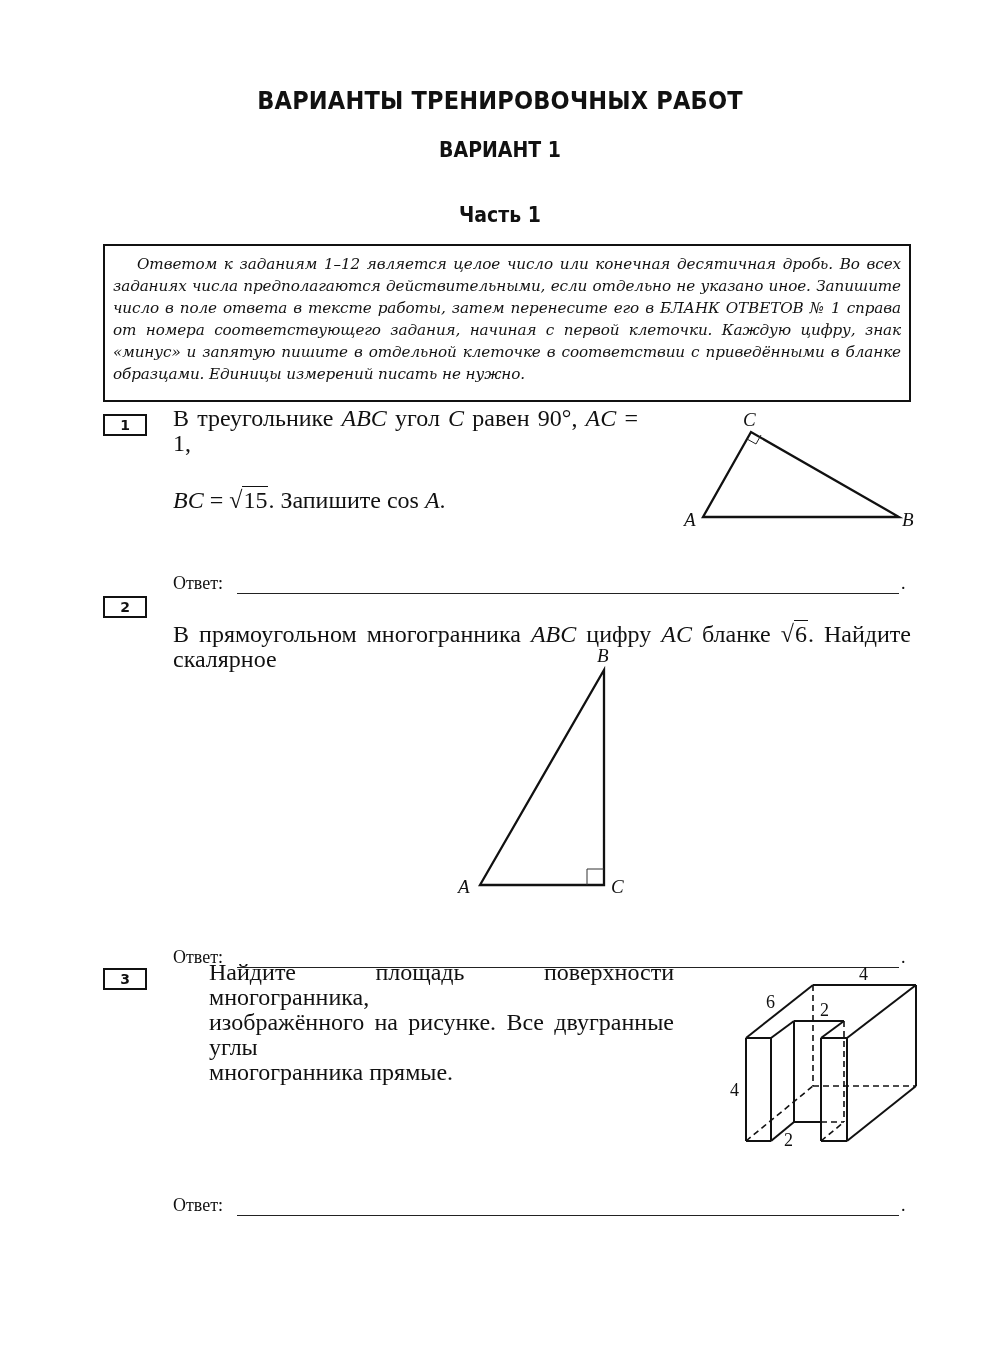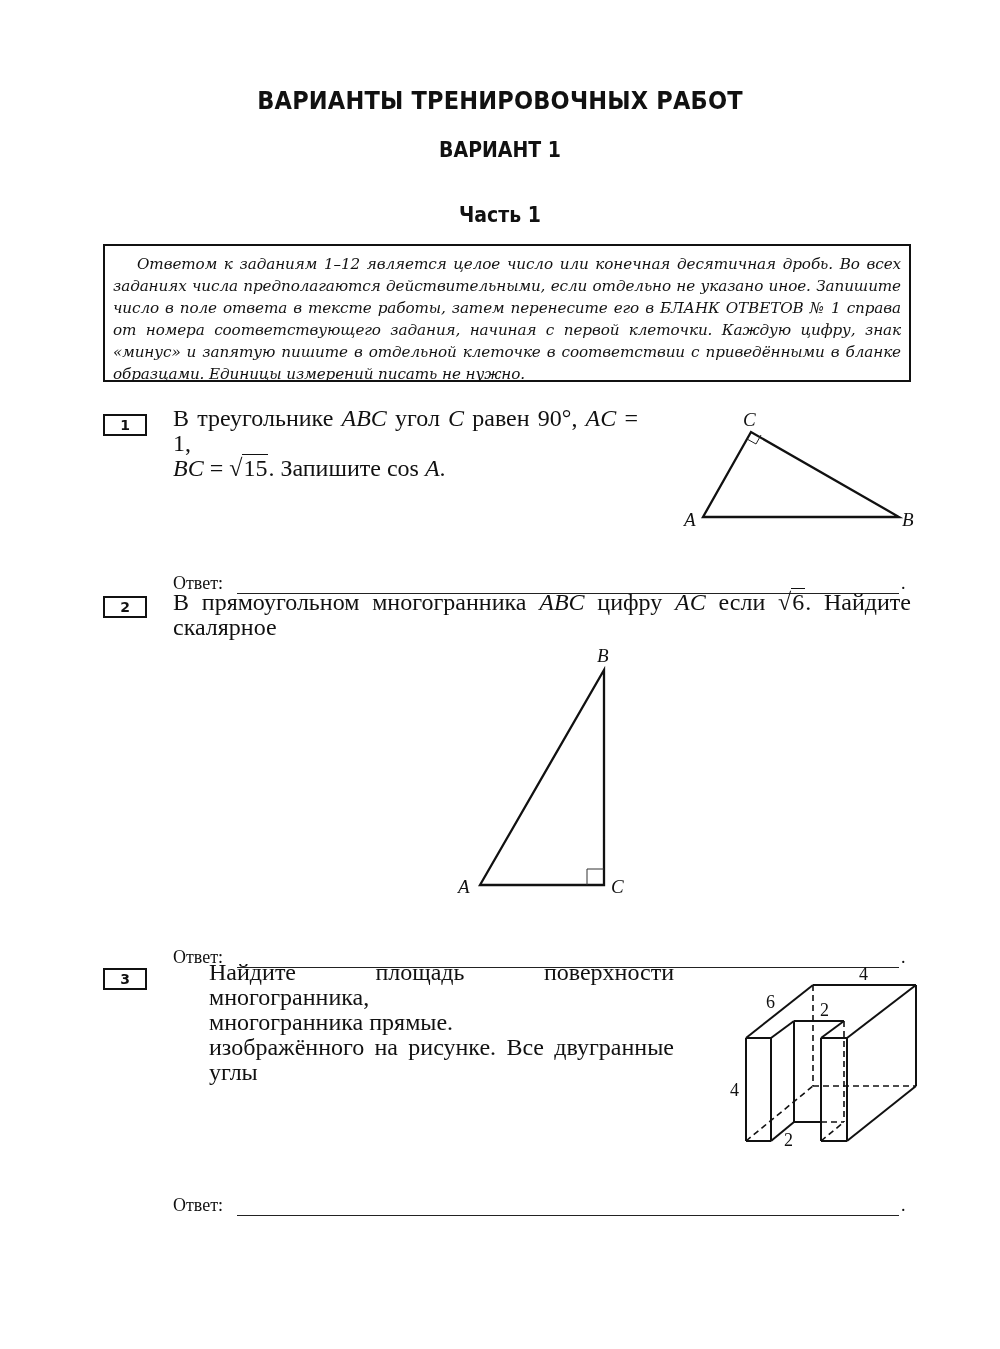--- a/index.html
+++ b/index.html
@@ -1,26 +1,26 @@
 <!DOCTYPE html>
 <html><head>
 <meta charset="utf-8">
 <style>
   html, body { margin: 0; padding: 0; background: #ffffff; }
   body { width: 1000px; height: 1349px; position: relative; color: #111; font-family: "DejaVu Serif", serif; overflow: hidden; }
   .title { position: absolute; left: 0; width: 1000px; text-align: center; font-family: "DejaVu Sans", sans-serif; font-weight: bold; color: #111; }
   #t1 { top: 86px; font-size: 25px; letter-spacing: 0.2px; transform: scaleX(0.9); }
   #t2 { top: 138px; font-size: 21px; transform: scaleX(0.9); }
   #t3 { top: 203px; font-size: 21px; transform: scaleX(0.9); }
-  .instr { position: absolute; left: 103px; top: 244px; width: 808px; height: 138px; border: 2px solid #111; box-sizing: border-box; padding: 7px 8px 0 8px; }
+  .instr { position: absolute; left: 103px; top: 244px; width: 808px; height: 158px; border: 2px solid #111; box-sizing: border-box; padding: 7px 8px 0 8px; }
   .instr p { margin: 0; font-family: "DejaVu Serif", serif; font-style: italic; font-size: 15.2px; line-height: 22px; text-align: justify; text-indent: 24px; letter-spacing: -0.1px; }
   .num-box { position: absolute; left: 103px; width: 44px; height: 22px; border: 2px solid #111; box-sizing: border-box; font-family: "DejaVu Sans", sans-serif; font-weight: bold; font-size: 14px; text-align: center; line-height: 19px; }
   .task-text { position: absolute; left: 173px; font-family: "Liberation Serif", serif; font-size: 24px; line-height: 25px; }
   .task-text i { font-style: italic; }
-  .sqrt { display: inline-block; }
+  .sqrt { display: inline-block; margin-top: 32px; }
   .sqrt .rad { border-top: 1.3px solid #111; padding: 0 1px; }
   .answer { position: absolute; left: 173px; font-family: "Liberation Serif", serif; font-size: 18px; margin-top: 28px; }
   .answer .line { display: inline-block; position: absolute; left: 64px; height: 1px; background: #222; }
   .answer .dot { position: absolute; }
   svg { position: absolute; overflow: visible; }
   .lbl { font-family: "Liberation Serif", serif; font-style: italic; font-size: 19px; fill: #111; }
   .lbln { font-family: "Liberation Serif", serif; font-size: 18px; fill: #111; }
   .vec { position: relative; display: inline-block; font-style: italic; }
   .vec::before { content: "⟶"; position: absolute; left: 2px; top: -15px; font-size: 14px; font-style: normal; transform: scaleX(1.3); }
 </style>
@@ -55,43 +55,43 @@
 
 <div class="answer" style="top:545px;">
   <span>Ответ:</span>
   <span class="line" style="top:20px; width:662px;"></span>
   <span class="dot" style="left:728px; top:0px;">.</span>
 </div>
 
 <div class="num-box" style="top:596px;">2</div>
 <div class="task-text" style="top:590px; width:740px;">
   <div style="text-align:justify; text-align-last:justify; width:738px;">
-    <span>В прямоугольном многогранника </span><i>ABC</i><span> цифру </span><i>AC</i><span> если </span><span class="sqrt">√<span class="rad">6</span></span><span>. Найдите скалярное</span>
+    <span>В прямоугольном многогранника </span><i>ABC</i><span> цифру </span><i>AC</i><span> бланке </span><span class="sqrt">√<span class="rad">6</span></span><span>. Найдите скалярное</span>
   </div>
 </div>
 
 <svg style="left:440px; top:640px;" width="200" height="260">
   <polygon points="40,245 164,30 164,245" fill="none" stroke="#111" stroke-width="2.3"></polygon>
   <polyline points="147,245 147,229 164,229" fill="none" stroke="#333" stroke-width="1"></polyline>
   <text class="lbl" x="18" y="253">A</text>
   <text class="lbl" x="157" y="22">B</text>
   <text class="lbl" x="171" y="253">C</text>
 </svg>
 
 <div class="answer" style="top:919px;">
   <span>Ответ:</span>
   <span class="line" style="top:20px; width:662px;"></span>
   <span class="dot" style="left:728px; top:0px;">.</span>
 </div>
 
 <div class="num-box" style="top:968px;">3</div>
 <div class="task-text" style="top:960px; width:470px;margin-left:36px;">
   <div style="text-align:justify; text-align-last:justify; width:465px;">Найдите площадь поверхности многогранника,</div>
+  <div style="text-align:justify; text-align-last:justify; width:465px;">изображённого на рисунке. Все двугранные углы</div>
   <div>многогранника прямые.</div>
-  <div style="text-align:justify; text-align-last:justify; width:465px;">изображённого на рисунке. Все двугранные углы</div>
 </div>
 
 <svg style="left:720px; top:960px;" width="210" height="190">
   <g fill="none" stroke="#111" stroke-width="2">
 
     <line x1="93" y1="25" x2="196" y2="25"></line>
 
     <line x1="26" y1="78" x2="93" y2="25"></line>
 
     <line x1="127" y1="78" x2="196" y2="25"></line>

